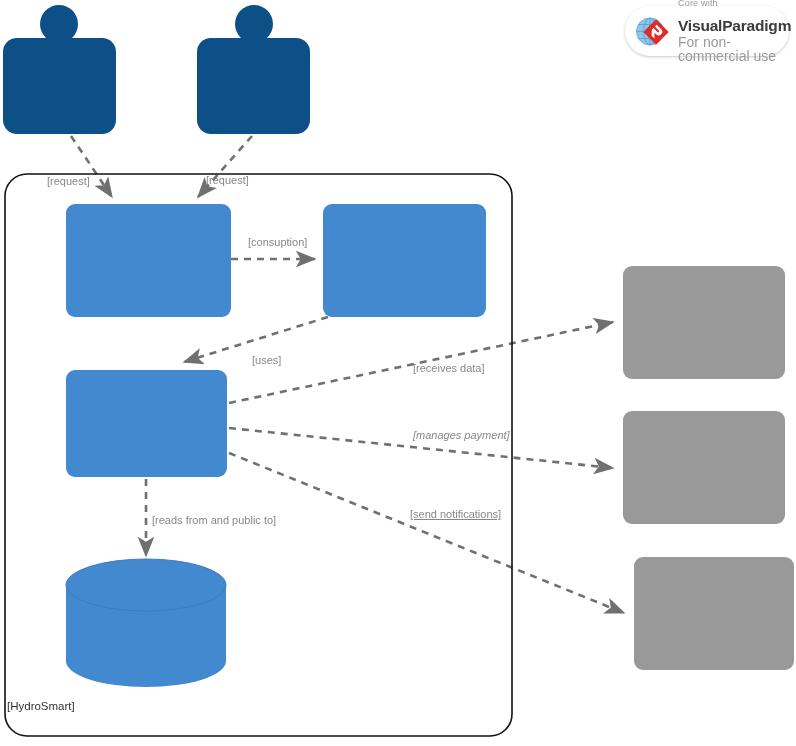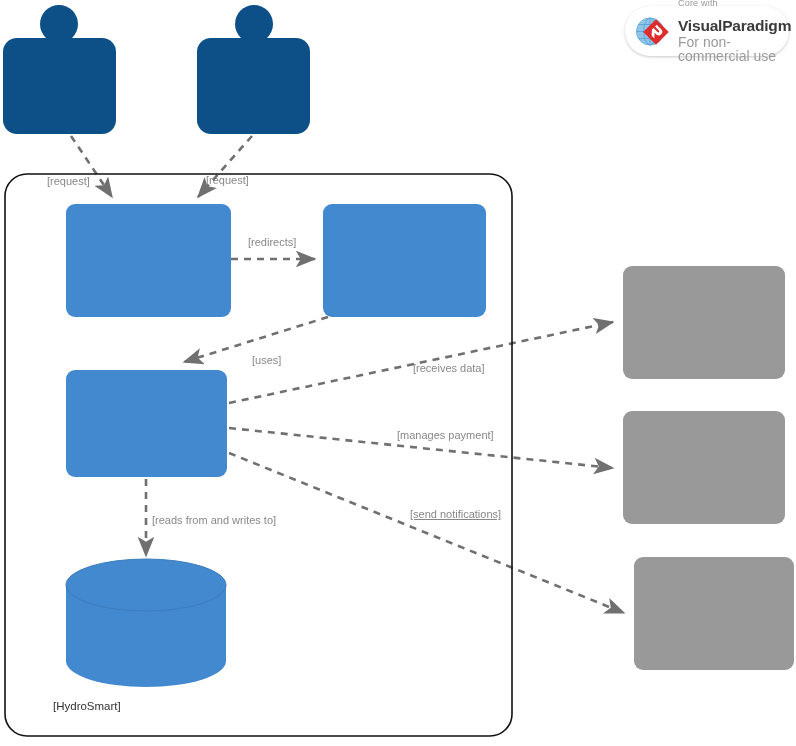--- a/index.html
+++ b/index.html
@@ -211,28 +211,28 @@
   </div>
 
   <div class="node-text" style="left:630px; top:581px; width:168px;">
     <div class="sys-title">Firebase Cloud Messaging</div>
     <div class="sys-tech">[Software System]</div>
     <div class="sys-desc">Push Notifications</div>
   </div>
 
   <div class="edge-label" style="left:47px; top:175px;">[request]</div>
   <div class="edge-label" style="left:206px; top:174px;">[request]</div>
-  <div class="edge-label" style="left:248px; top:236px;">[redirects]</div>
+  <div class="edge-label" style="left:248px; top:236px;">[consuption]</div>
   <div class="edge-label" style="left:252px; top:354px;">[uses]</div>
   <div class="edge-label" style="left:413px; top:362px;">[receives data]</div>
-  <div class="edge-label" style="left:397px; top:429px;">[manages payment]</div>
+  <div class="edge-label" style="left:413px; top:429px;font-style:italic;">[manages payment]</div>
   <div class="edge-label" style="left:410px; top:508px;text-decoration:underline;">[send notifications]</div>
-  <div class="edge-label" style="left:152px; top:514px;">[reads from and writes to]</div>
-
-  <div class="boundary-label" style="left:7px; top:700px;padding-left:46px;">[HydroSmart]</div>
+  <div class="edge-label" style="left:152px; top:514px;">[reads from and public to]</div>
+
+  <div class="boundary-label" style="left:7px; top:700px;">[HydroSmart]</div>
 
   <div id="watermark">
     <div id="wm-logo">
       <svg width="37" height="37" viewBox="0 0 37 37">
         <circle cx="16" cy="18.5" r="13.5" fill="#8fc6e8" stroke="#6fb0dd" stroke-width="1"></circle>
         <g stroke="#5aa3d6" stroke-width="0.9" fill="none">
           <ellipse cx="16" cy="18.5" rx="6.3" ry="13.5"></ellipse>
           <line x1="2.5" y1="18.5" x2="29.5" y2="18.5"></line>
           <line x1="4.4" y1="11.5" x2="27.6" y2="11.5"></line>
           <line x1="4.4" y1="25.5" x2="27.6" y2="25.5"></line>

